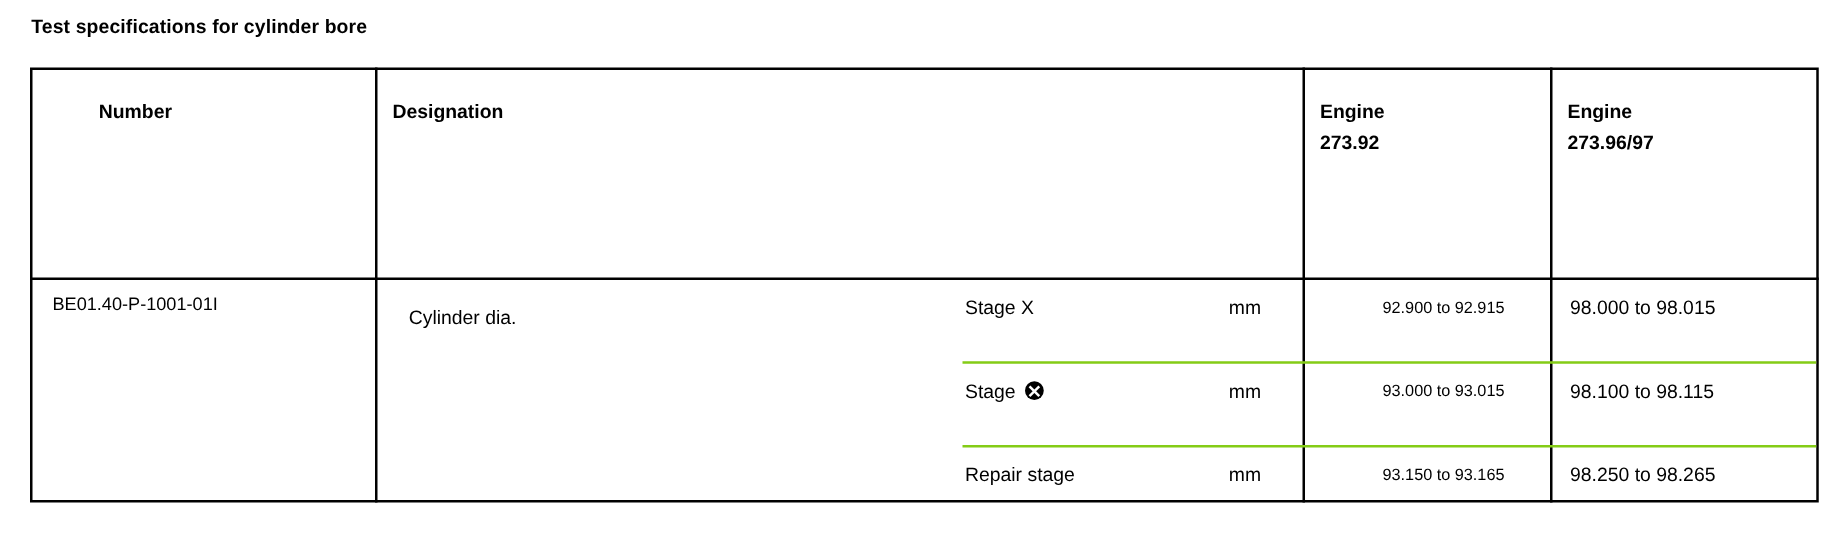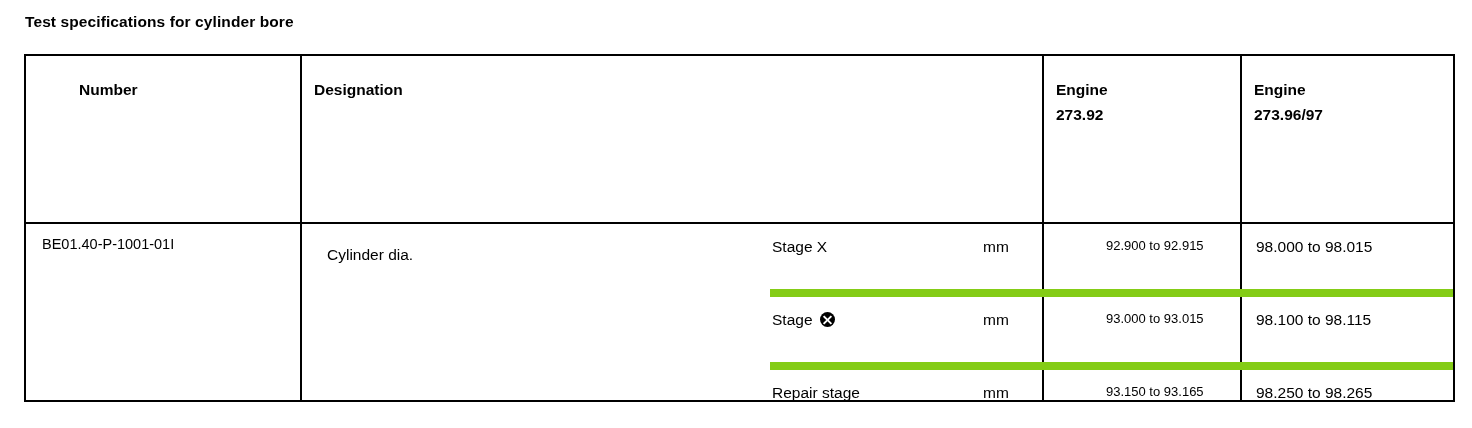--- a/index.html
+++ b/index.html
@@ -89,21 +89,21 @@
     position: absolute;
     left: 744px;          
     right: 0;
     top: 168px;
     height: 180px;
   }
   .subrow {
     position: relative;
     height: 65px;
   }
-  .subrow + .subrow { border-top: 8px solid #84cc16; }
+  .subrow + .subrow { border-top: 2px solid #84cc16; }
 
   .subrow .label {
     position: absolute;
     left: 2px;
     top: 14px;
     font-size: 15.5px;
     white-space: nowrap;
   }
   .subrow .unit {
     position: absolute;

